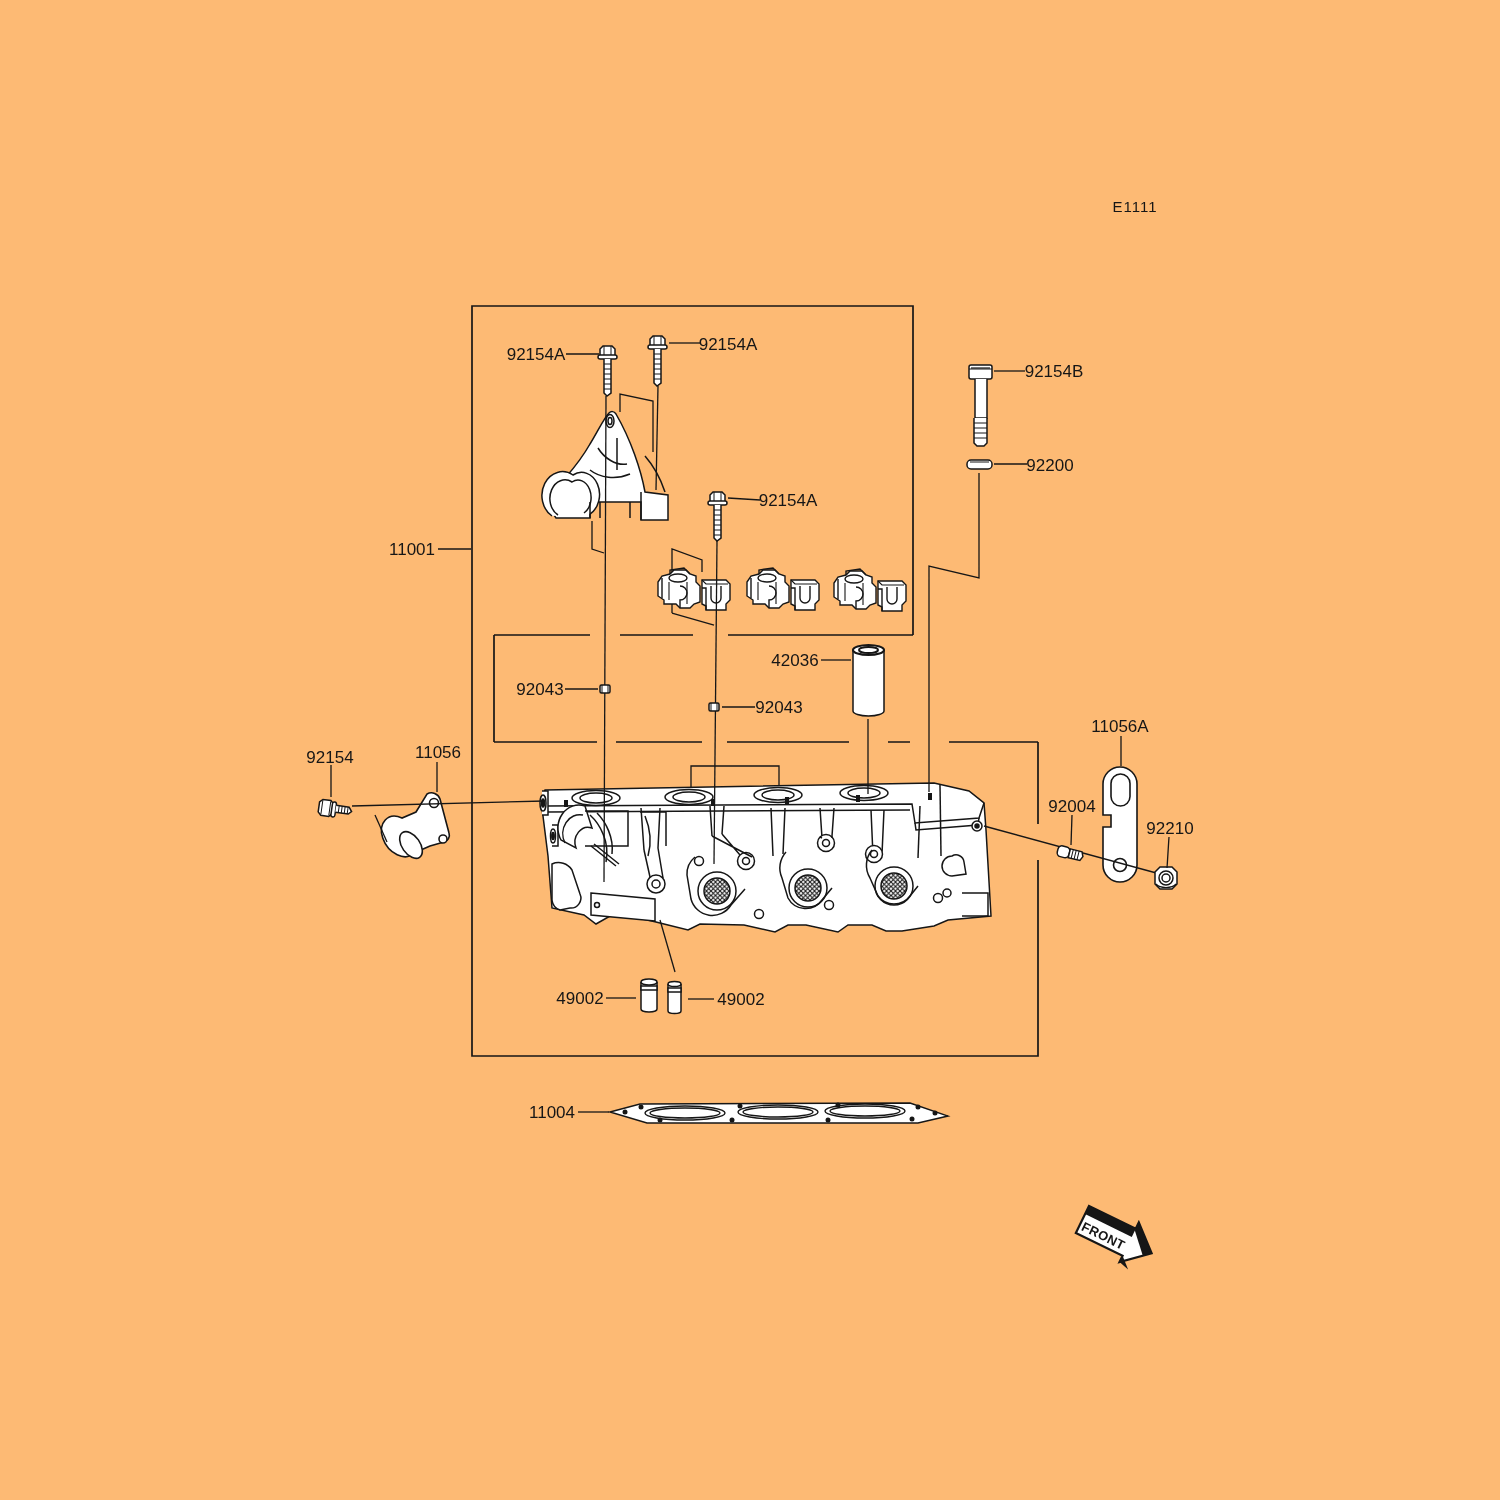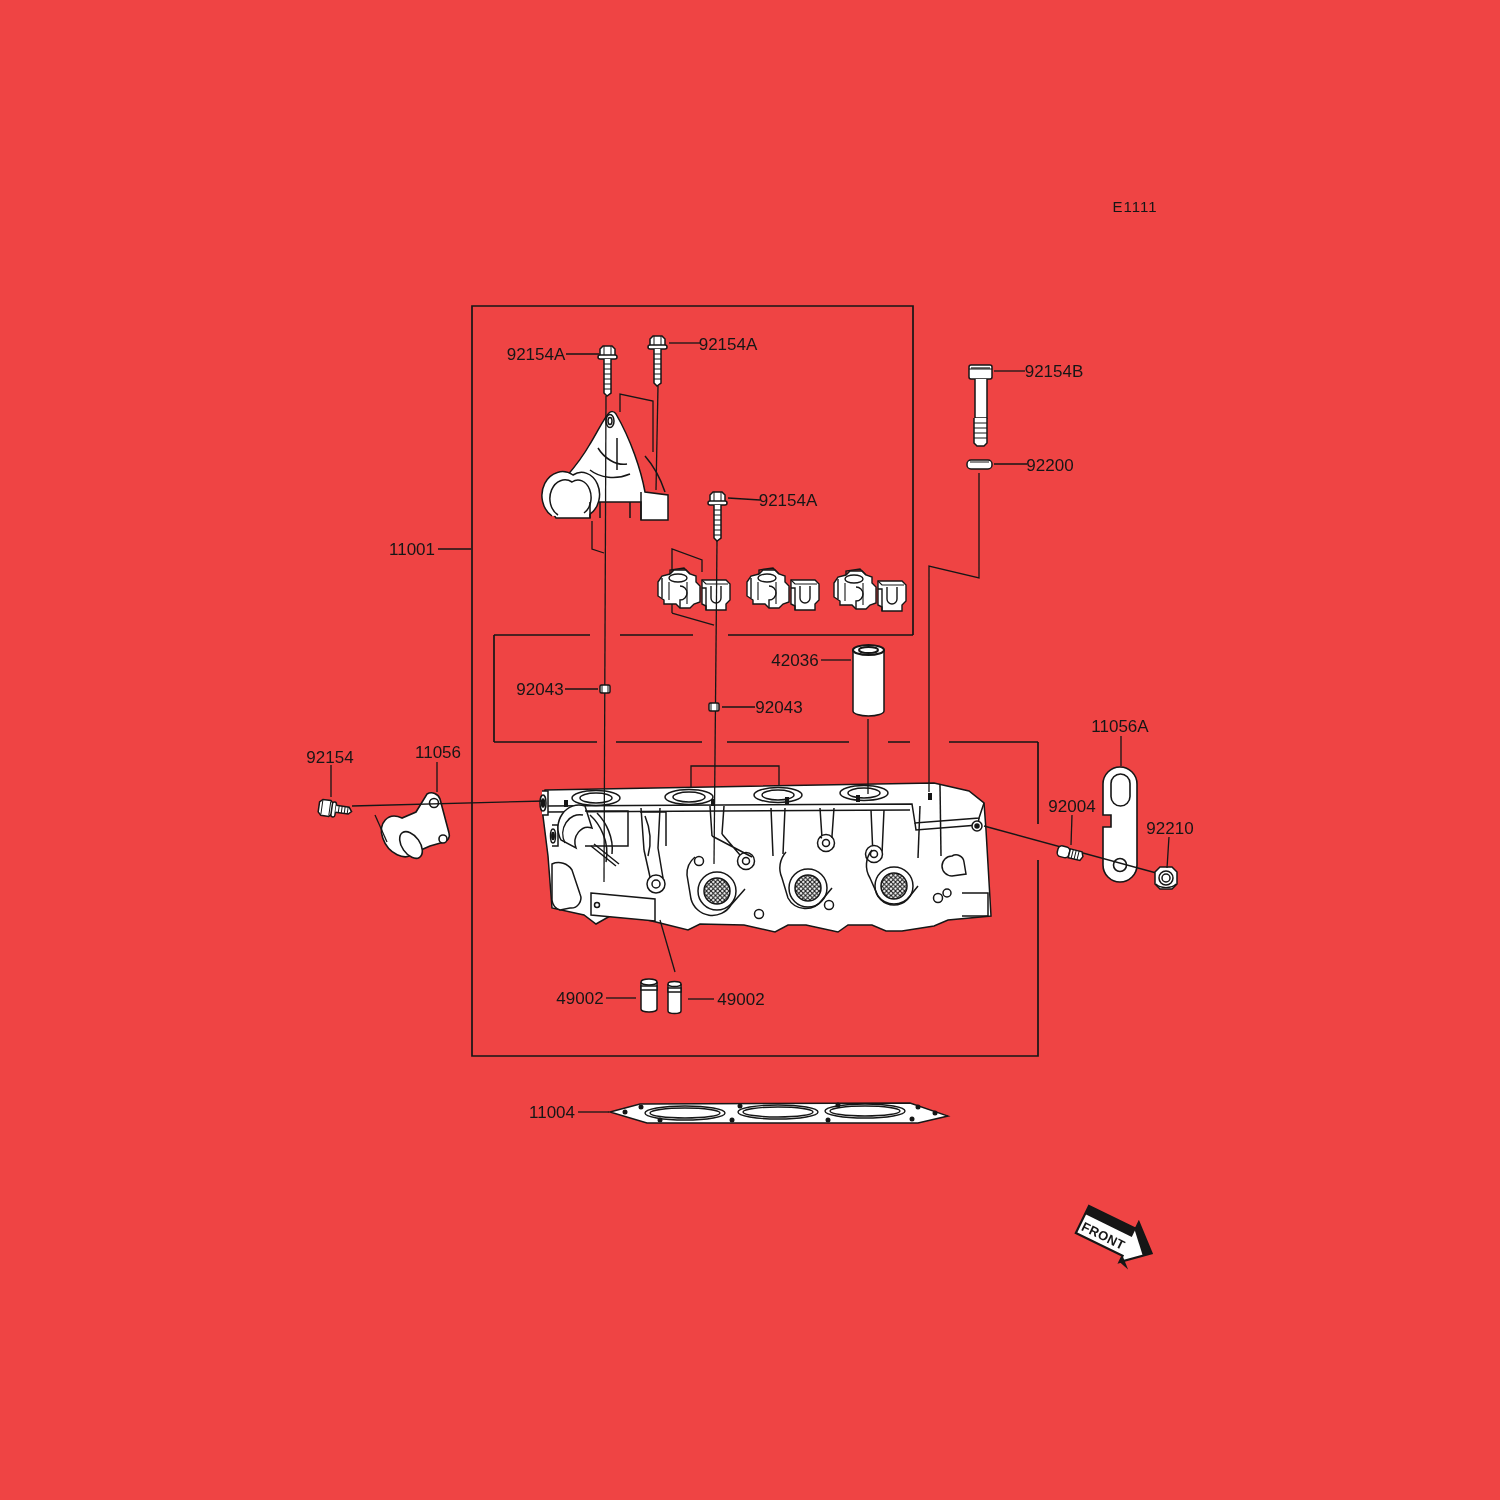--- a/index.html
+++ b/index.html
@@ -1,16 +1,16 @@
 <!DOCTYPE html>
 <html><head>
 <meta charset="utf-8">
 <style>
 html,body{margin:0;padding:0;background:#fff;}
-#page{width:1500px;height:1500px;position:relative;background:#ef4444;}
+#page{width:1500px;height:1500px;position:relative;background:#fdba74;}
 text{font-family:"Liberation Sans",sans-serif;fill:#161616;}
 </style>
 </head>
 <body>
 <div id="page">
 <svg width="1500" height="1500" viewBox="0 0 1500 1500">
 <defs>
 <pattern id="xh" width="4.5" height="4.5" patternUnits="userSpaceOnUse">
 <path d="M0,4.5 L4.5,0 M0,0 L4.5,4.5" stroke="#161616" stroke-width="1.1" fill="none"></path>
 </pattern>

